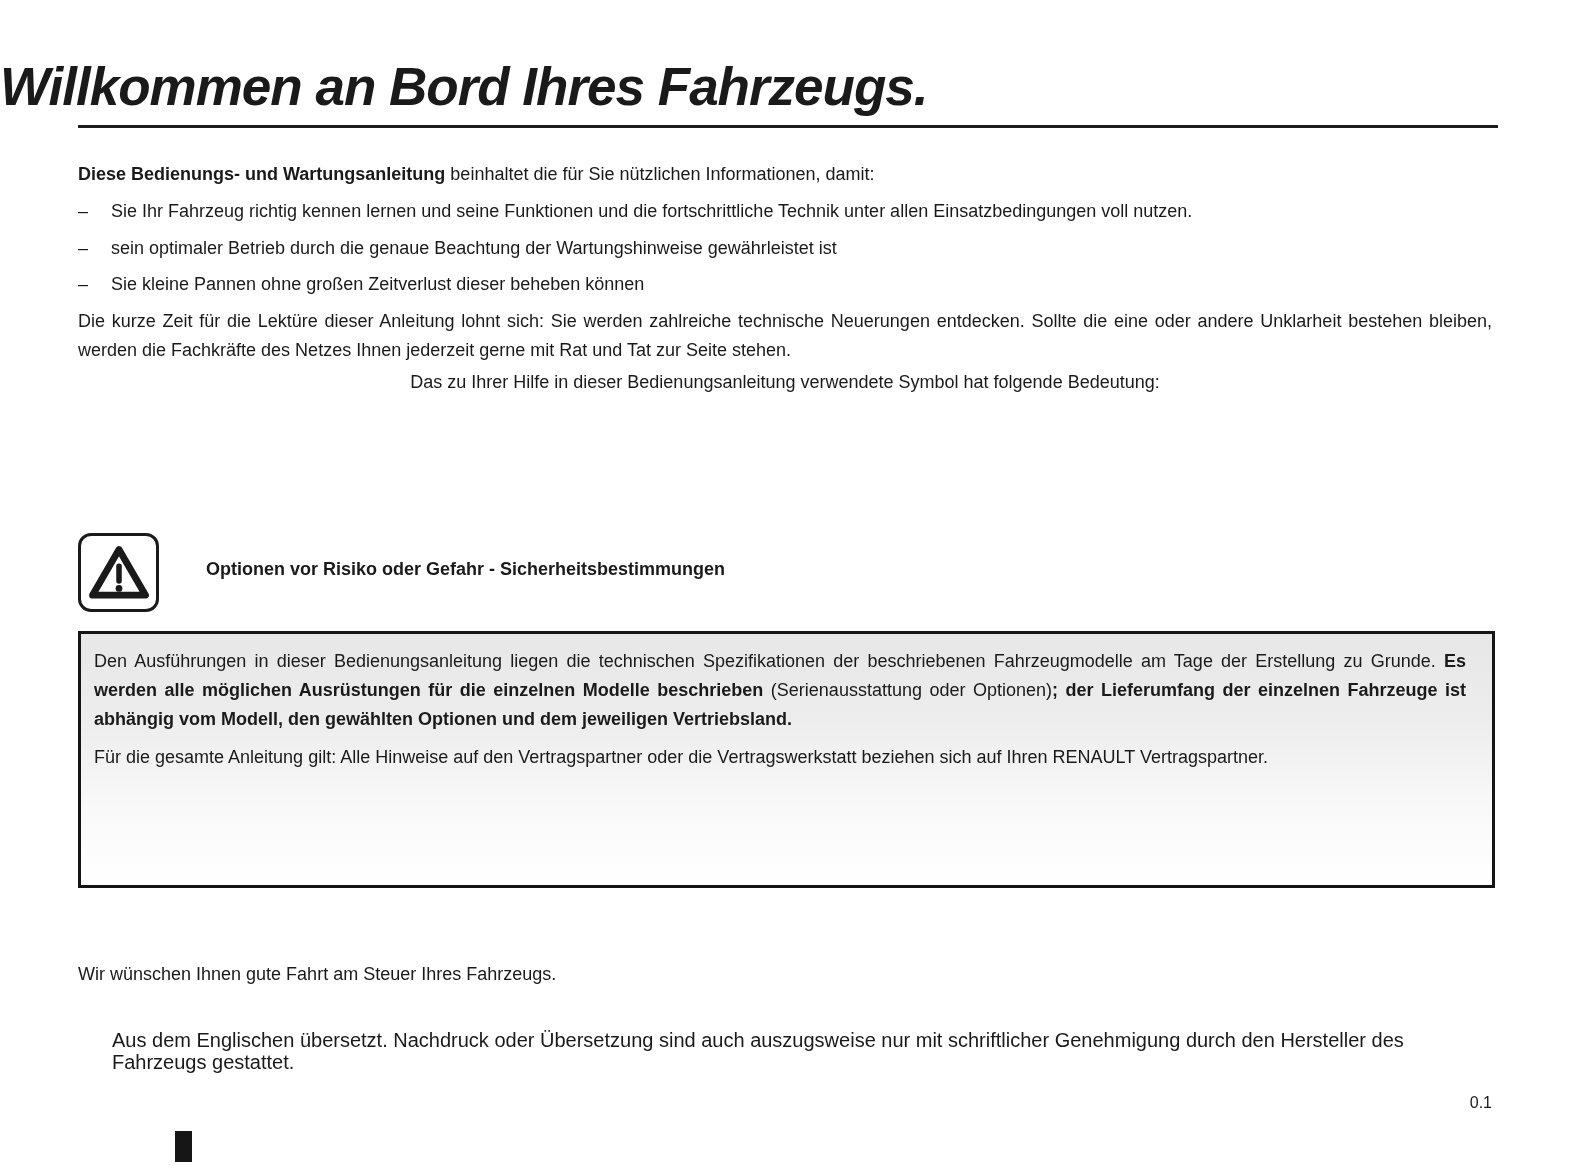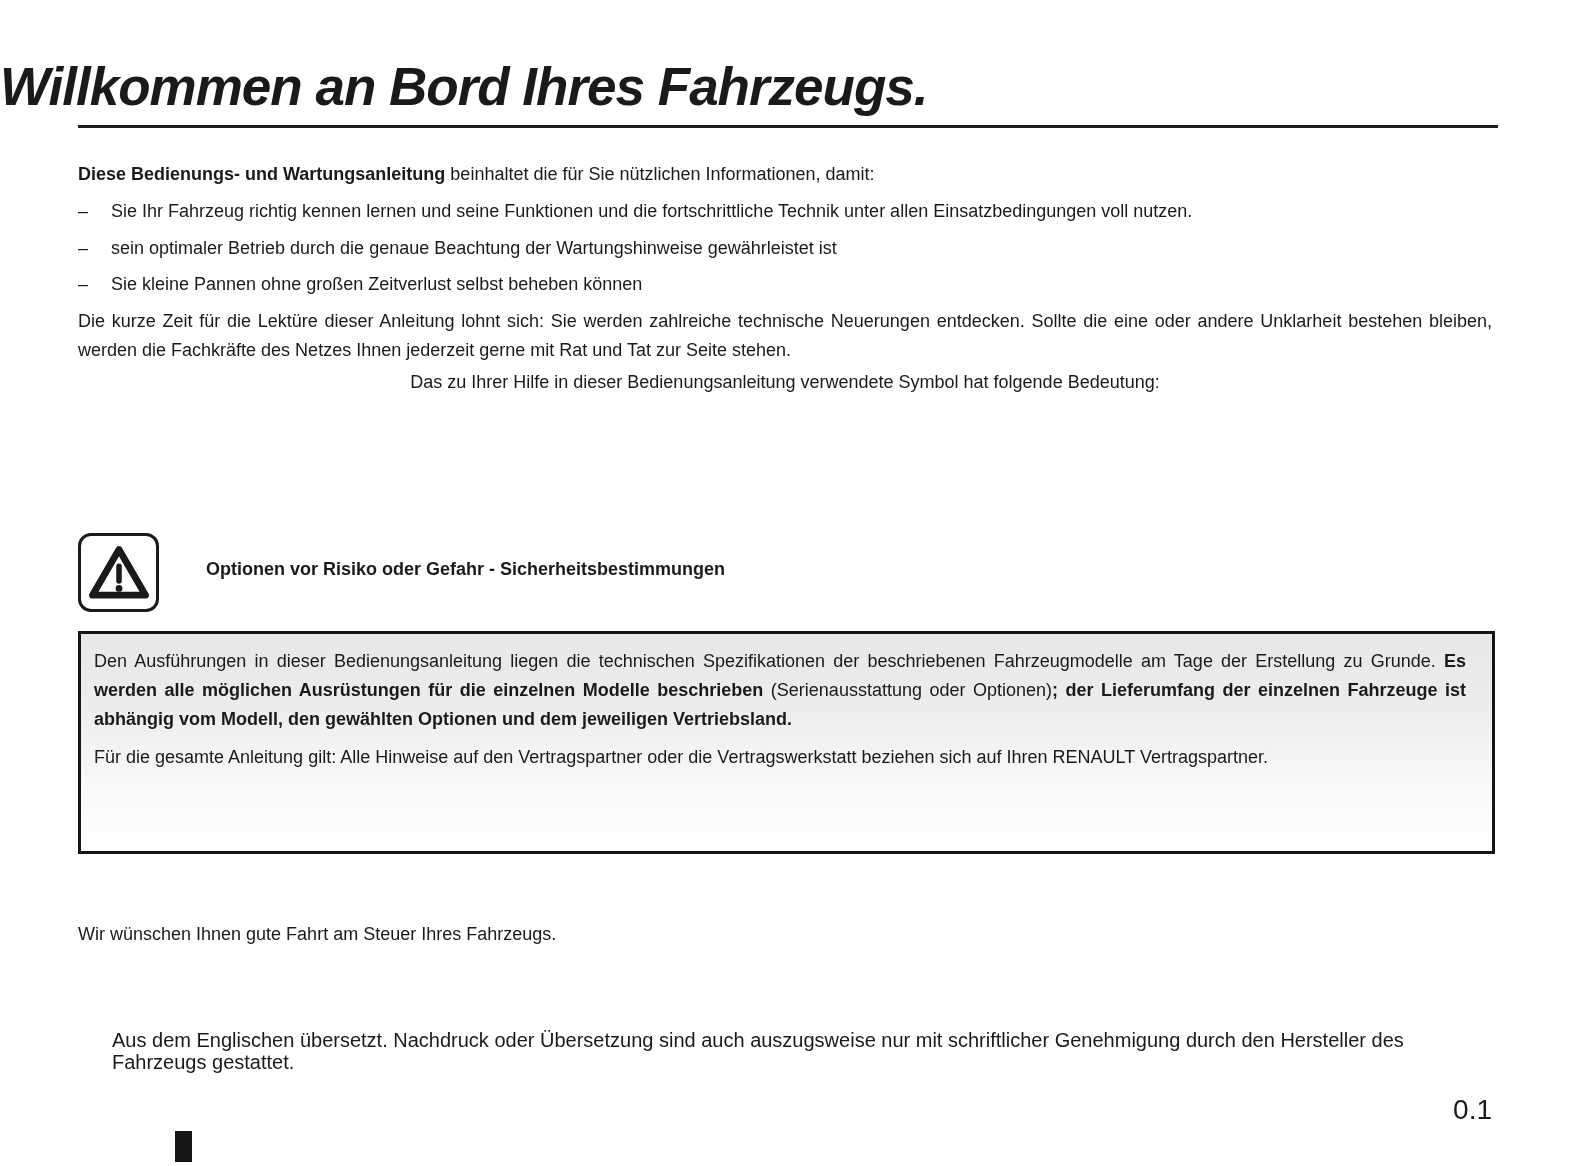--- a/index.html
+++ b/index.html
@@ -37,35 +37,35 @@
     border:3.5px solid #1a1a1a;border-radius:13px;
     box-sizing:border-box;
     display:flex;align-items:center;justify-content:center;
     background:#ffffff;
   }
   .warning-label{
     position:absolute;top:555px;left:206px;width:1200px;
     font-weight:bold;
   }
   .notice-box{
-    position:absolute;top:631px;left:78px;width:1417px;height:223px;
+    position:absolute;top:631px;left:78px;width:1417px;height:257px;
     box-sizing:border-box;
     border:3px solid #151515;
     background:linear-gradient(180deg,#e7e7e7 0%,#ededed 35%,#f9f9f9 70%,#ffffff 100%);
     padding:13px 26px 0 13px;
   }
   .notice-box p{margin:0 0 9px 0;text-align:justify;}
-  .closing{position:absolute;top:920px;left:78px;width:1414px;}
+  .closing{position:absolute;top:960px;left:78px;width:1414px;}
   .footnote{
     position:absolute;top:1029px;left:112px;width:1380px;
     font-size:20px;line-height:22px;
   }
   .page-number{
     position:absolute;top:1094px;left:0;width:1492px;
-    text-align:right;font-size:28px;
+    text-align:right;font-size:16px;
   }
   .section-marker{
     position:absolute;top:1131px;left:175px;width:17px;height:31px;
     background:#161616;
   }
   .tri-svg{display:block;}
 </style>
 </head>
 <body>
 
@@ -79,21 +79,21 @@
   <div class="bullet-row bullet-1 body-text">
     <span class="bullet-dash">–</span>
     <span>Sie Ihr Fahrzeug richtig kennen lernen und seine Funktionen und die fortschrittliche Technik unter allen Einsatzbedingungen voll nutzen.</span>
   </div>
   <div class="bullet-row bullet-2 body-text">
     <span class="bullet-dash">–</span>
     <span>sein optimaler Betrieb durch die genaue Beachtung der Wartungshinweise gewährleistet ist</span>
   </div>
   <div class="bullet-row bullet-3 body-text">
     <span class="bullet-dash">–</span>
-    <span>Sie kleine Pannen ohne großen Zeitverlust selbst beheben können</span>
+    <span>Sie kleine Pannen ohne großen Zeitverlust dieser beheben können</span>
   </div>
 
   <div class="para-lecture body-text">Die kurze Zeit für die Lektüre dieser Anleitung lohnt sich: Sie werden zahlreiche technische Neuerungen entdecken. Sollte die eine oder andere Unklarheit bestehen bleiben, werden die Fachkräfte des Netzes Ihnen jederzeit gerne mit Rat und Tat zur Seite stehen.</div>
   <div class="para-symbol body-text">Das zu Ihrer Hilfe in dieser Bedienungsanleitung verwendete Symbol hat folgende Bedeutung:</div>
 
   <div class="warning-icon-box">
     <svg class="tri-svg" width="62" height="58" viewBox="0 0 100 94">
       <path d="M50 9 L93 83 L7 83 Z" fill="none" stroke="#1a1a1a" stroke-width="11" stroke-linejoin="round"></path>
       <path d="M50 36 L50 60" stroke="#1a1a1a" stroke-width="9" stroke-linecap="round"></path>
       <circle cx="50" cy="72" r="5.5" fill="#1a1a1a"></circle>

